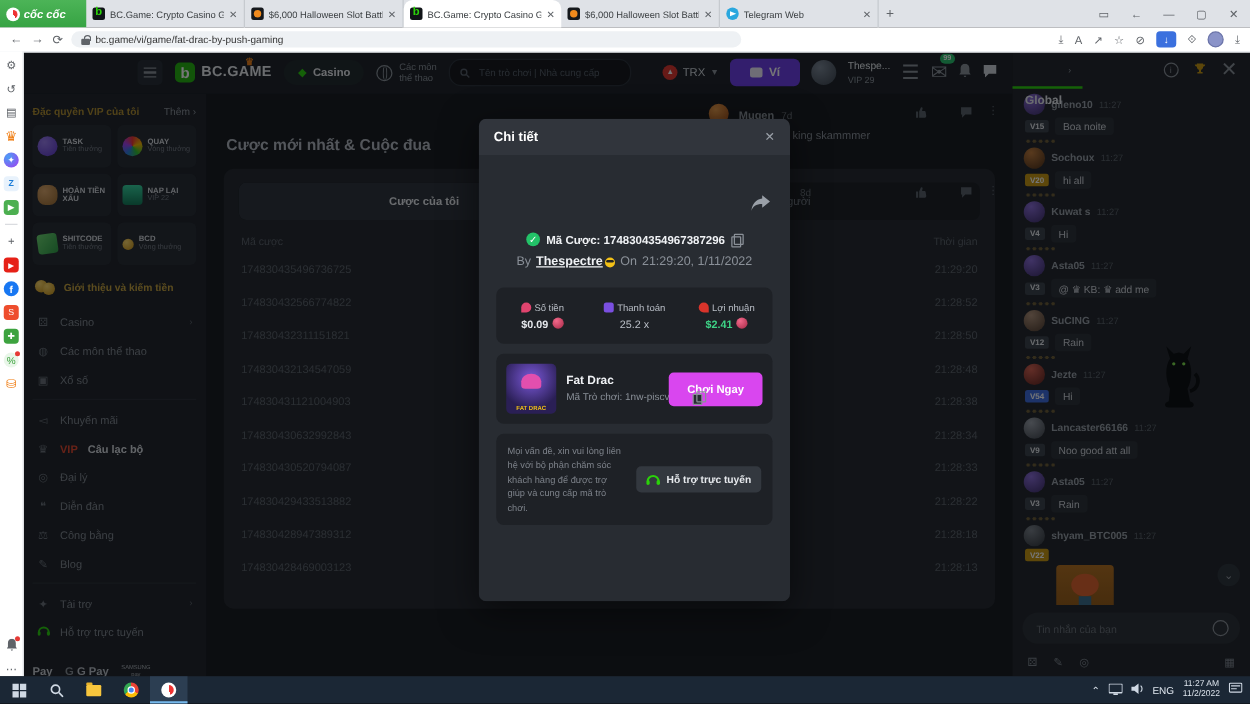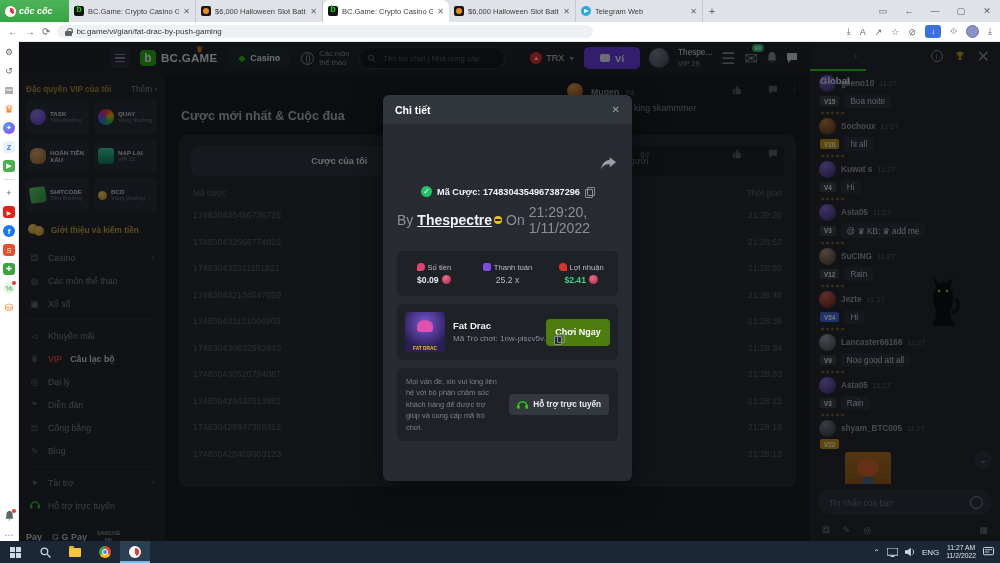--- a/index.html
+++ b/index.html
@@ -208,21 +208,21 @@
   .mhdr .mt{color:#fff;font-size:10.5px;font-weight:bold;}
   .mhdr .mx{margin-left:auto;color:#9aa0a8;font-size:10px;}
   .mbody{background:#282c32;height:357px;position:relative;padding:0 14px;box-sizing:border-box;}
   .sharebtn{position:absolute;right:16px;top:32px;}
   .betline{display:flex;align-items:center;justify-content:center;gap:5px;padding-top:62px;}
   .okc{width:11px;height:11px;border-radius:50%;background:#23c268;color:#fff;font-size:8px;display:flex;align-items:center;justify-content:center;flex:0 0 auto;}
   .betline .bl{color:#f0f2f5;font-size:9.2px;font-weight:bold;}
   .copyic{width:9px;height:10px;position:relative;display:inline-block;}
   .copyic:before{content:"";position:absolute;left:0;top:2px;width:6px;height:7px;border:1px solid #8a9098;border-radius:1px;background:#282c32;}
   .copyic:after{content:"";position:absolute;left:2.5px;top:0;width:6px;height:7px;border:1px solid #8a9098;border-radius:1px;}
-  .byline{display:flex;align-items:center;justify-content:center;gap:4px;margin-top:7px;font-size:14px;color:#8a9098;}
+  .byline{display:flex;align-items:center;justify-content:center;gap:4px;margin-top:7px;font-size:10px;color:#8a9098;}
   .byline .un{color:#f0f2f5;font-weight:bold;text-decoration:underline;display:flex;align-items:center;gap:2px;}
   .sun{width:8px;height:8px;border-radius:50%;background:#f3c117;position:relative;display:inline-block;}
   .sun:after{content:"";position:absolute;left:1px;top:2.5px;width:6px;height:2px;background:#222;border-radius:1px;}
   .statsbar{margin-top:15px;background:#1e2126;border-radius:6px;display:flex;height:45px;}
   .stat{flex:1;display:flex;flex-direction:column;align-items:center;justify-content:center;gap:3px;}
   .stat .lr{display:flex;align-items:center;gap:3px;font-size:7.6px;color:#b9bec6;}
   .sic{width:8px;height:8px;border-radius:2px;display:inline-block;}
   .sic.money{background:#e0446e;border-radius:50% 50% 50% 0;}
   .sic.payout{background:#7a4fe0;}
   .sic.profit{background:#d9342b;border-radius:50% 50% 0 50%;}
@@ -230,21 +230,21 @@
   .stat .vr.plain{color:#b9bec6;font-weight:normal;}
   .stat .vr.green{color:#3ed487;}
   .gamecard{margin-top:8px;background:#1e2126;border-radius:6px;padding:8px;display:flex;align-items:center;gap:8px;}
   .thumb{width:40px;height:40px;border-radius:4px;background:radial-gradient(circle at 50% 30%,#7a58d8,#2a1f55 70%);
          position:relative;flex:0 0 auto;overflow:hidden;}
   .thumb .tt{position:absolute;left:0;right:0;bottom:1px;text-align:center;color:#f3c117;font-size:4.8px;font-weight:bold;}
   .thumb:before{content:"";position:absolute;left:12px;top:8px;width:16px;height:12px;background:#e24fae;border-radius:50% 50% 20% 20%;}
   .ginfo{flex:1;min-width:0;line-height:1.5;}
   .gname{color:#f0f2f5;font-size:9.5px;font-weight:bold;}
   .gcode{color:#8a9098;font-size:8px;display:flex;align-items:center;gap:4px;white-space:nowrap;}
-  .playbtn{flex:0 0 auto;width:64px;height:27px;border-radius:4px;background:#4d7c0f;color:#fff;font-size:9px;
+  .playbtn{flex:0 0 auto;width:75px;height:27px;border-radius:4px;background:#d946ef;color:#fff;font-size:9px;
            font-weight:bold;display:flex;align-items:center;justify-content:center;}
   .notecard{margin-top:8px;background:#1e2126;border-radius:6px;padding:8px 9px;display:flex;align-items:center;gap:8px;}
   .notetxt{flex:1;color:#7d828a;font-size:7.4px;line-height:1.55;}
   .supbtn{flex:0 0 auto;background:#33383f;border-radius:4px;padding:6px 8px;display:flex;align-items:center;gap:5px;
           color:#e6e9ed;font-size:8.2px;font-weight:bold;}
 </style>
 </head>
 <body>
 
 <div class="page">
@@ -288,21 +288,21 @@
       <span>✕</span>
     </div>
   </div>
 
   <div class="toolbar">
     <span class="nav-glyph">←</span>
     <span class="nav-glyph">→</span>
     <span class="nav-glyph">⟳</span>
     <div class="urlpill">
       <span class="lockg"></span>
-      <span>bc.game/vi/gian/fat-drac-by-push-gaming</span>
+      <span>bc.game/vi/game/fat-drac-by-push-gaming</span>
     </div>
     <div class="tb-icons">
       <span class="gi">⤓</span>
       <span class="gi">A</span>
       <span class="gi">↗</span>
       <span class="gi">☆</span>
       <span class="gi">⊘</span>
       <span class="dlbtn">↓</span>
       <span class="gi">⟐</span>
       <span class="profcirc"></span>

